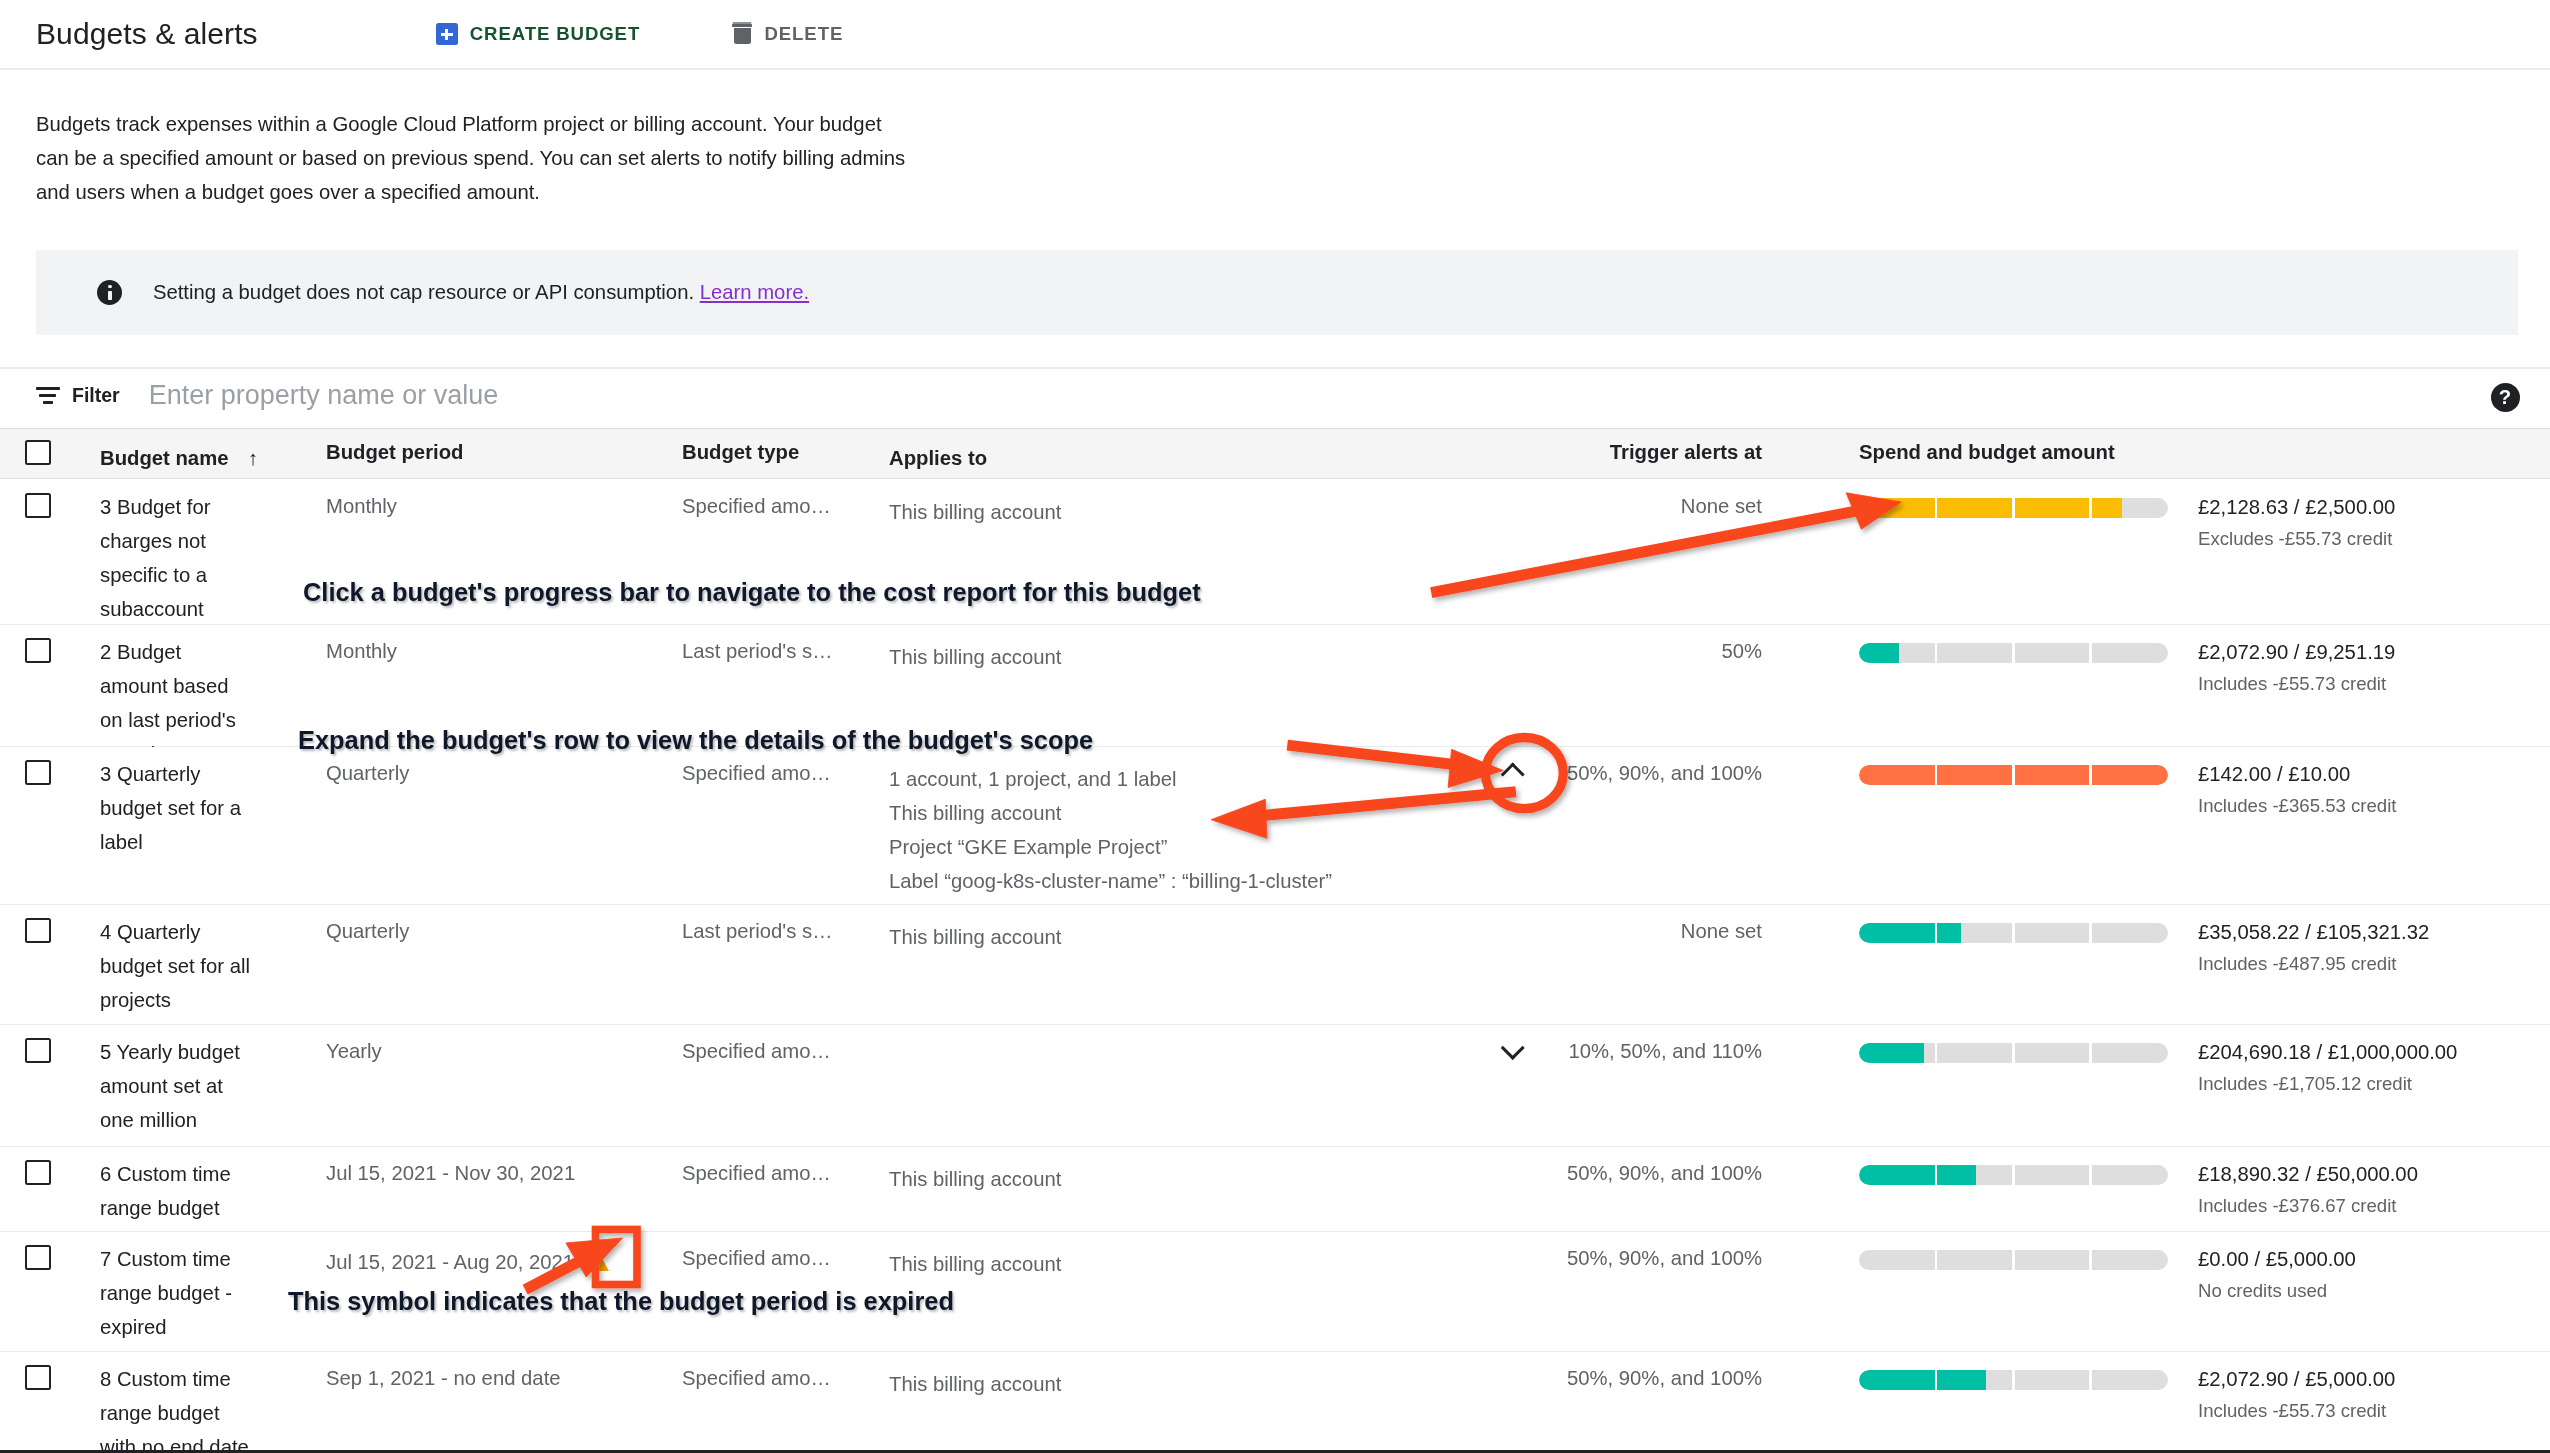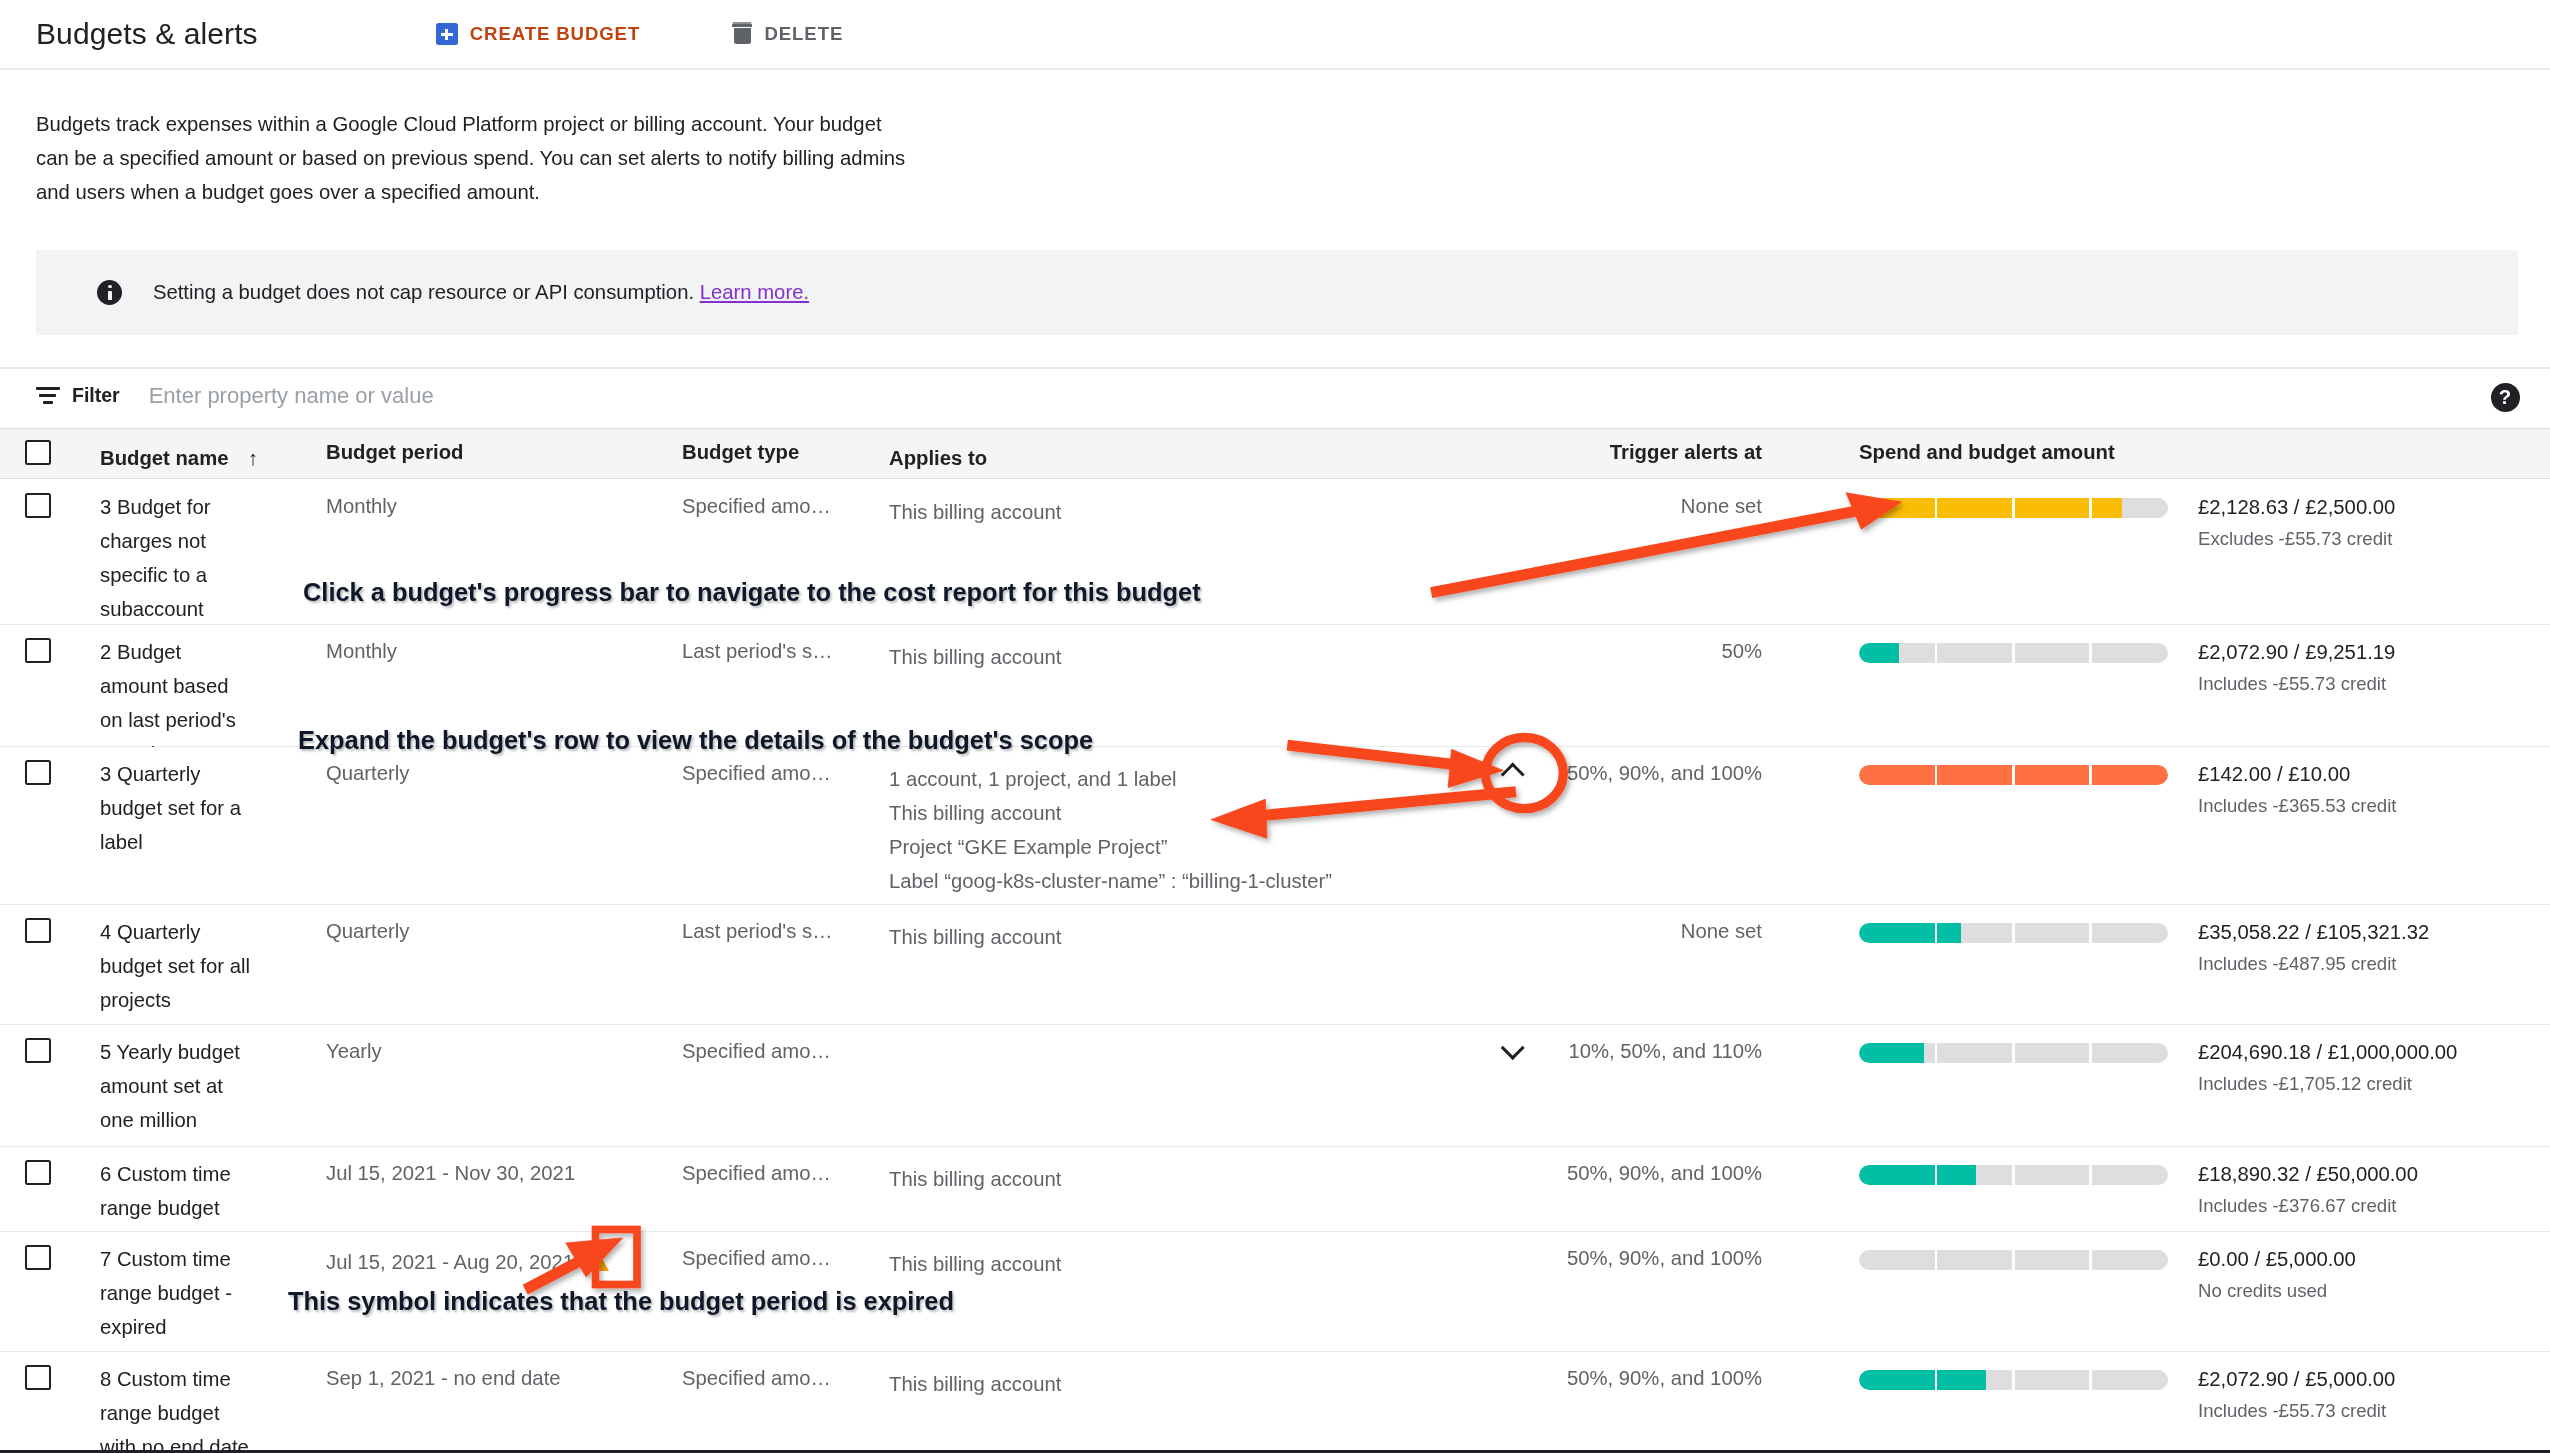--- a/index.html
+++ b/index.html
@@ -21,21 +21,21 @@
     margin-left: 36px; font-size: 30px; color: #202124; font-weight: 400;
     letter-spacing: 0.1px; white-space: nowrap;
   }
   .tool-actions { display:flex; align-items:center; margin-left: 166px; }
   .tool-btn {
     display:flex; align-items:center; gap:12px;
     font-size: 18.6px; letter-spacing: 0.9px; font-weight:600;
     background: transparent; border:0; cursor:pointer; padding: 5.1px 12px;
     white-space: nowrap;
   }
-  .tool-btn.primary { color:#c2410c; margin-right: 68px; }
+  .tool-btn.primary { color:#14532d; margin-right: 68px; }
   .tool-btn.muted { color:#5f6368; }
   .plus-box {
     width:22px; height:22px; background:#3367d6; border-radius:2.5px;
     position:relative; flex:0 0 auto;
   }
   .plus-box::before, .plus-box::after {
     content:""; position:absolute; background:#fff;
   }
   .plus-box::before { left:5.1px; top:10.2px; width:12px; height:2.5px; }
   .plus-box::after  { left:9.7px; top:5.5px; width:2.5px; height:11px; }
@@ -89,21 +89,21 @@
   .filter-icon { margin-left:36px; width:24px; height:18.6px; position:relative; flex:0 0 auto; }
   .filter-icon i {
     position:absolute; left:0; height:3.4px; background:#202124; border-radius:0.8px; display:block;
   }
   .filter-icon i:nth-child(1) { top:0.8px;  width:24px; }
   .filter-icon i:nth-child(2) { top:7.6px;  width:17px; left:3.4px; }
   .filter-icon i:nth-child(3) { top:14.4px; width:10.2px; left:6.8px; }
   .filter-label { margin-left:12px; font-size:19.5px; font-weight:700; color:#202124; }
   .filter-input {
     margin-left:27px; border:0; outline:none; background:transparent;
-    font-size:22px; color:#c2410c; width: 1355px;
+    font-size:27px; color:#c2410c; width: 1355px;
     font-family: "Liberation Sans", sans-serif;
   }
   .filter-input::placeholder { color:#9aa0a6; }
   .help-icon {
     position:absolute; right:30.5px; top:383px; width:29px; height:29px;
     border-radius:50%; background:#202124; color:#fff;
     display:flex; align-items:center; justify-content:center;
     font-size:20.3px; font-weight:700; cursor:pointer; line-height:1;
   }
 

